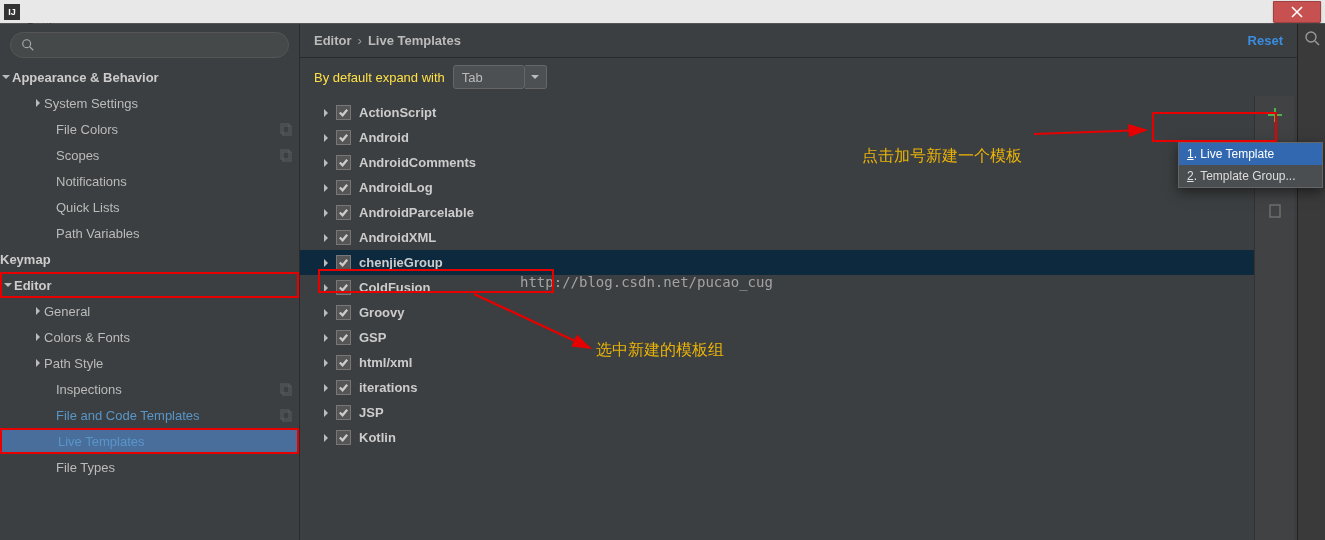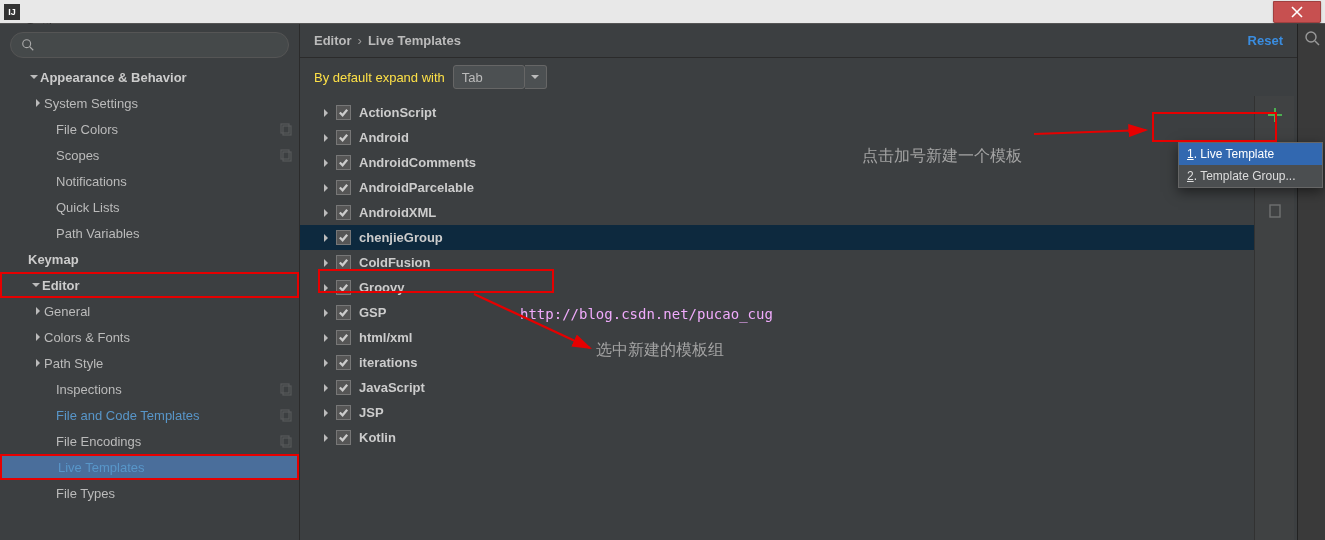--- a/index.html
+++ b/index.html
@@ -21,21 +21,21 @@
 
 .tree { flex:1; overflow:auto; padding-bottom:8px; }
 .tree-row { display:flex; align-items:center; height:26px; padding-right:6px; cursor:pointer; }
 .tree-row .arrow { width:12px; height:12px; display:flex; align-items:center; justify-content:center; }
 .tree-row .arrow svg { width:8px; height:8px; fill:#bbb; }
 .tree-row .label { flex:1; white-space:nowrap; overflow:hidden; text-overflow:ellipsis; }
 .tree-row .copy-ic { width:14px; height:14px; opacity:0.35; }
 .tree-row.bold .label { font-weight:bold; color:#cccccc; }
 .tree-row.link .label { color:#5896c9; }
 .tree-row.selected { background:#4a6e9b; }
-.pad-0 { padding-left:28px; }
+.pad-0 { }
 .pad-1a { padding-left:32px; }
 .pad-2 { padding-left:56px; }
 .red-box { border:2px solid #e60000; }
 
 
 .content { flex:1; display:flex; flex-direction:column; background:#3c3f41; position:relative; }
 .breadcrumb { height:34px; display:flex; align-items:center; padding:0 14px; border-bottom:1px solid #2b2b2b; }
 .breadcrumb .bc-text { font-weight:bold; color:#bbbbbb; }
 .breadcrumb .sep { margin:0 6px; color:#999; }
 .breadcrumb .reset { margin-left:auto; color:#3a8de0; font-weight:bold; cursor:pointer; }
@@ -66,23 +66,23 @@
 
 .rightstrip { width:28px; background:#3a3a3a; border-left:1px solid #222; display:flex; flex-direction:column; align-items:center; padding-top:6px; gap:8px; }
 
 
 .popup { position:absolute; top:142px; left:1178px; width:145px; background:#4b4e50; border:1px solid #666; box-shadow:0 4px 12px rgba(0,0,0,0.5); z-index:5; }
 .popup .mitem { height:22px; display:flex; align-items:center; padding:0 8px; color:#ddd; font-size:12px; cursor:pointer; }
 .popup .mitem.hi { background:#3268b0; color:#fff; }
 .popup .mitem .ul { text-decoration:underline; }
 
 
-.anno { position:absolute; color:#a3a3a3; font-size:16px; font-family:"Microsoft YaHei",SimSun,sans-serif; pointer-events:none; z-index:10; }
+.anno { position:absolute; color:#eab308; font-size:16px; font-family:"Microsoft YaHei",SimSun,sans-serif; pointer-events:none; z-index:10; }
 .anno-svg { position:absolute; pointer-events:none; z-index:9; }
-.watermark { position:absolute; color:#f0abfc; font-family:monospace; font-size:14px; pointer-events:none; z-index:2;margin-top:32px; }
+.watermark { position:absolute; color:#a3a3a3; font-family:monospace; font-size:14px; pointer-events:none; z-index:2; }
 
 
 .hl-plus-box { position:absolute; border:2px solid #e60000; top:112px; left:1152px; width:125px; height:30px; z-index:8; pointer-events:none; }
 .hl-chenjie-box { position:absolute; border:2px solid #e60000; top:269px; left:318px; width:236px; height:24px; z-index:8; pointer-events:none; }
 </style>
 </head>
 <body>
 
 <div class="titlebar">
   <div class="app-icon">IJ</div>
@@ -182,27 +182,20 @@
         </div>
         <div class="tree-row pad-2">
           <span class="label">Inspections</span>
           <span class="copy-ic"><svg viewBox="0 0 14 14">
               <rect x="2" y="2" width="8" height="9" fill="none" stroke="#888" stroke-width="1.2"></rect>
               <rect x="4" y="4" width="8" height="9" fill="none" stroke="#888" stroke-width="1.2"></rect>
             </svg></span>
         </div>
         <div class="tree-row pad-2 link">
           <span class="label">File and Code Templates</span>
-          <span class="copy-ic"><svg viewBox="0 0 14 14">
-              <rect x="2" y="2" width="8" height="9" fill="none" stroke="#888" stroke-width="1.2"></rect>
-              <rect x="4" y="4" width="8" height="9" fill="none" stroke="#888" stroke-width="1.2"></rect>
-            </svg></span>
-        </div>
-        <div class="tree-row pad-2">
-          <span class="label">File Encodings</span>
           <span class="copy-ic"><svg viewBox="0 0 14 14">
               <rect x="2" y="2" width="8" height="9" fill="none" stroke="#888" stroke-width="1.2"></rect>
               <rect x="4" y="4" width="8" height="9" fill="none" stroke="#888" stroke-width="1.2"></rect>
             </svg></span>
         </div>
         <div class="tree-row pad-2 link selected red-box">
           <span class="label">Live Templates</span>
         </div>
         <div class="tree-row pad-2">
           <span class="label">File Types</span>
@@ -273,20 +266,33 @@
             <span class="arrow">
               <svg viewBox="0 0 8 8">
                 <path d="M2 0 L6 4 L2 8 Z"></path>
               </svg>
             </span>
             <span class="cb">
               <svg viewBox="0 0 12 12">
                 <polyline points="2,6 5,9 10,3"></polyline>
               </svg>
             </span>
+            <span class="name">AndroidLog</span>
+          </div>
+          <div class="tl-row">
+            <span class="arrow">
+              <svg viewBox="0 0 8 8">
+                <path d="M2 0 L6 4 L2 8 Z"></path>
+              </svg>
+            </span>
+            <span class="cb">
+              <svg viewBox="0 0 12 12">
+                <polyline points="2,6 5,9 10,3"></polyline>
+              </svg>
+            </span>
             <span class="name">AndroidParcelable</span>
           </div>
           <div class="tl-row">
             <span class="arrow">
               <svg viewBox="0 0 8 8">
                 <path d="M2 0 L6 4 L2 8 Z"></path>
               </svg>
             </span>
             <span class="cb">
               <svg viewBox="0 0 12 12">
@@ -365,33 +371,20 @@
               <svg viewBox="0 0 8 8">
                 <path d="M2 0 L6 4 L2 8 Z"></path>
               </svg>
             </span>
             <span class="cb">
               <svg viewBox="0 0 12 12">
                 <polyline points="2,6 5,9 10,3"></polyline>
               </svg>
             </span>
             <span class="name">iterations</span>
-          </div>
-          <div class="tl-row">
-            <span class="arrow">
-              <svg viewBox="0 0 8 8">
-                <path d="M2 0 L6 4 L2 8 Z"></path>
-              </svg>
-            </span>
-            <span class="cb">
-              <svg viewBox="0 0 12 12">
-                <polyline points="2,6 5,9 10,3"></polyline>
-              </svg>
-            </span>
-            <span class="name">JavaScript</span>
           </div>
           <div class="tl-row">
             <span class="arrow">
               <svg viewBox="0 0 8 8">
                 <path d="M2 0 L6 4 L2 8 Z"></path>
               </svg>
             </span>
             <span class="cb">
               <svg viewBox="0 0 12 12">
                 <polyline points="2,6 5,9 10,3"></polyline>

